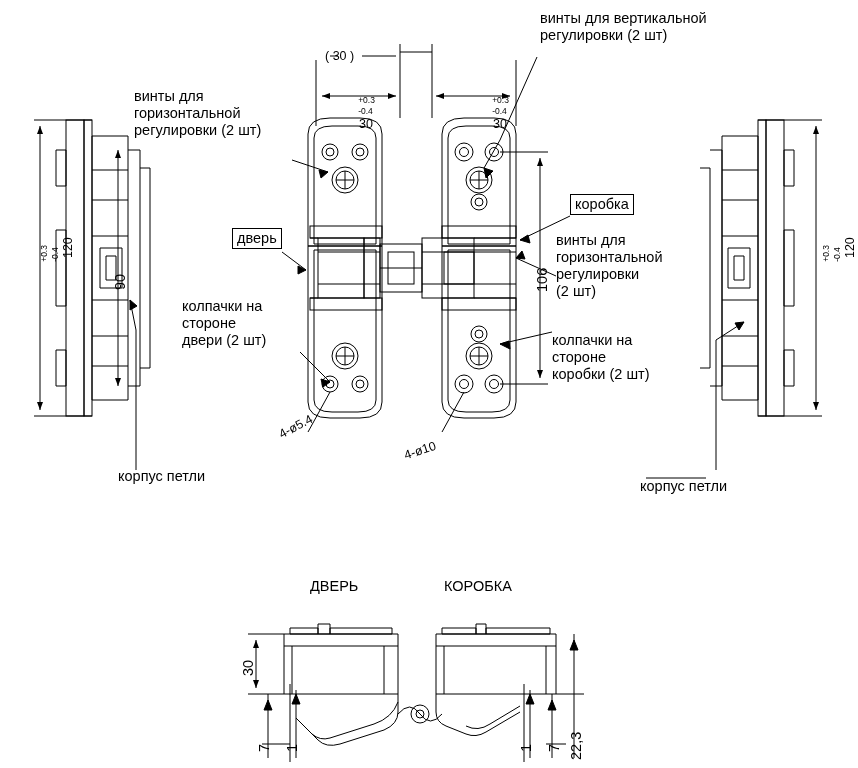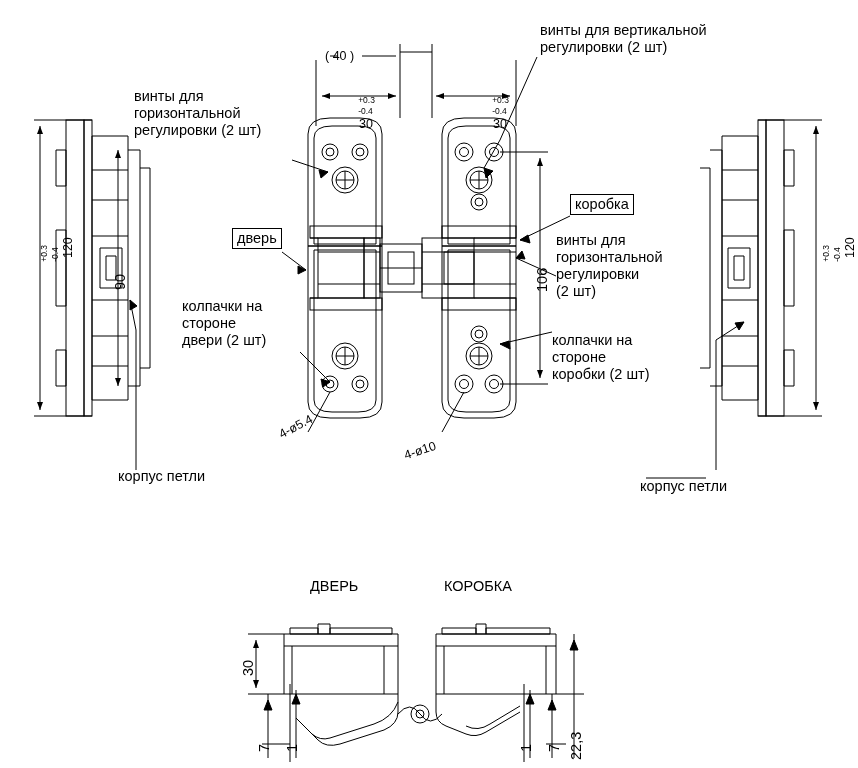--- a/index.html
+++ b/index.html
@@ -310,21 +310,21 @@
         <line x1="552" y1="694" x2="552" y2="758"></line>
         <path d="M552,700 l-4,10 l8,0 z" fill="#000"></path>
 
         <path d="M556,694 L584,694"></path>
         <line x1="574" y1="634" x2="574" y2="758"></line>
         <path d="M574,640 l-4,10 l8,0 z" fill="#000"></path>
       </g>
     </g>
   </svg>
 
-  <div class="lbl" style="left:540px; top:22px;"><span style="white-space:pre-line;">винты для вертикальной
+  <div class="lbl" style="left:540px; top:10px;"><span style="white-space:pre-line;">винты для вертикальной
 регулировки (2 шт)</span></div>
 
   <div class="lbl" style="left:134px; top:88px;"><span style="white-space:pre-line;">винты для
 горизонтальной
 регулировки (2 шт)</span></div>
 
   <div class="lbl boxed" style="left:232px; top:228px;"><span>дверь</span></div>
 
   <div class="lbl boxed" style="left:570px; top:194px;"><span>коробка</span></div>
 
@@ -341,21 +341,21 @@
 стороне
 коробки (2 шт)</span></div>
 
   <div class="lbl" style="left:118px; top:468px;"><span>корпус петли</span></div>
 
   <div class="lbl" style="left:640px; top:478px;"><span>корпус петли</span></div>
 
   <div class="lbl" style="left:310px; top:578px;"><span>ДВЕРЬ</span></div>
   <div class="lbl" style="left:444px; top:578px;"><span>КОРОБКА</span></div>
 
-  <div class="lbl small" style="left:325px; top:48px;"><span>( 40 )</span></div>
+  <div class="lbl small" style="left:325px; top:48px;"><span>( 30 )</span></div>
 
   <div class="lbl" style="left:322px; top:82px;">
     <span class="dimfrac">
       <span class="base">30</span><span class="tails"><span class="sup" style="left:20px;">+0.3</span><span class="sub" style="left:20px;">-0.4</span></span>
     </span>
   </div>
 
   <div class="lbl" style="left:456px; top:82px;">
     <span class="dimfrac">
       <span class="base">30</span><span class="tails"><span class="sup" style="left:20px;">+0.3</span><span class="sub" style="left:20px;">-0.4</span></span>

